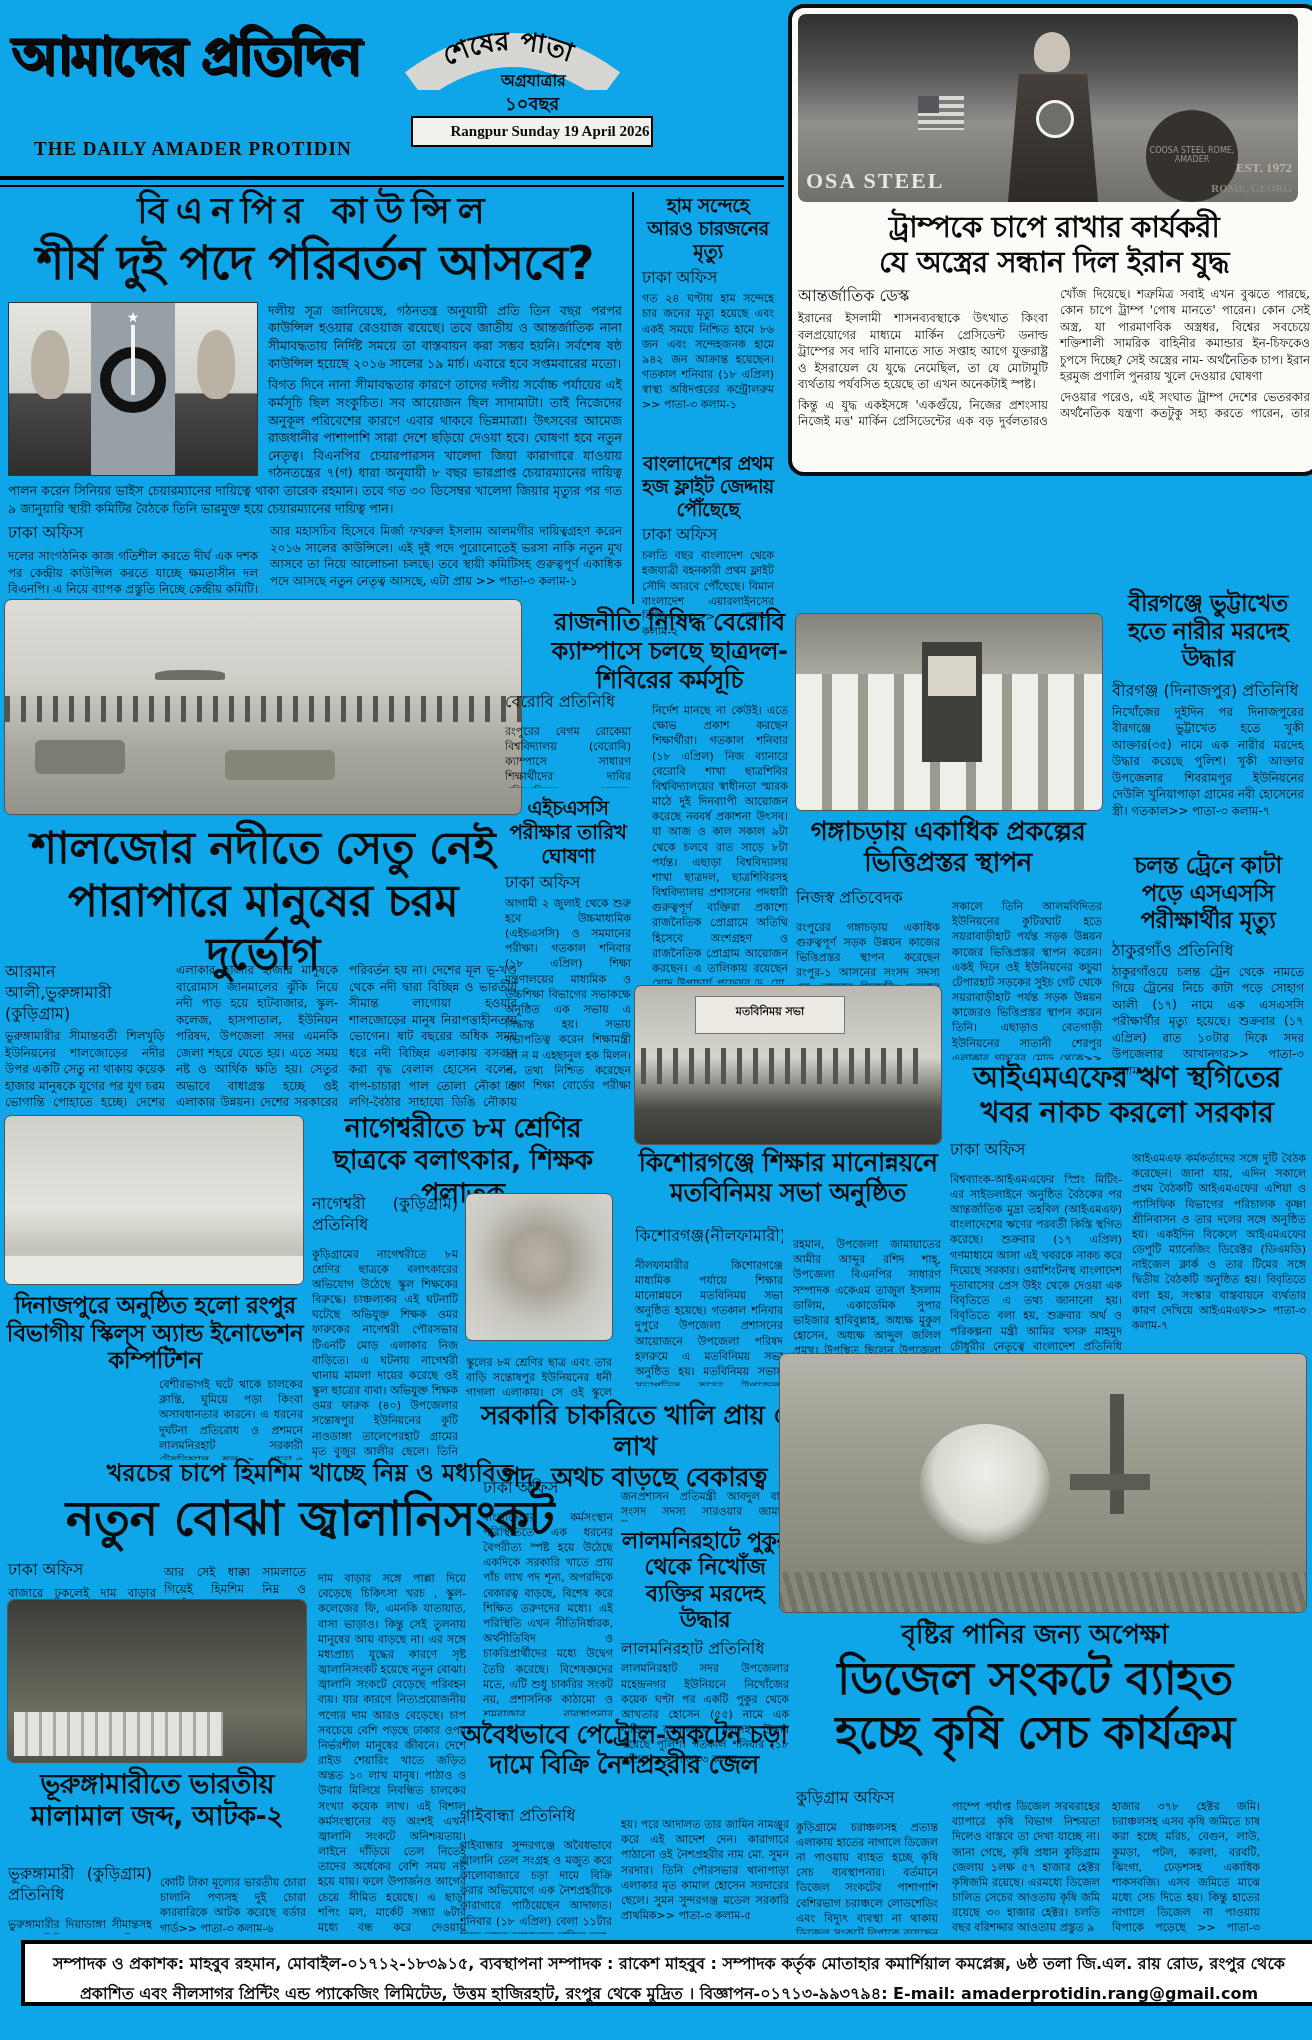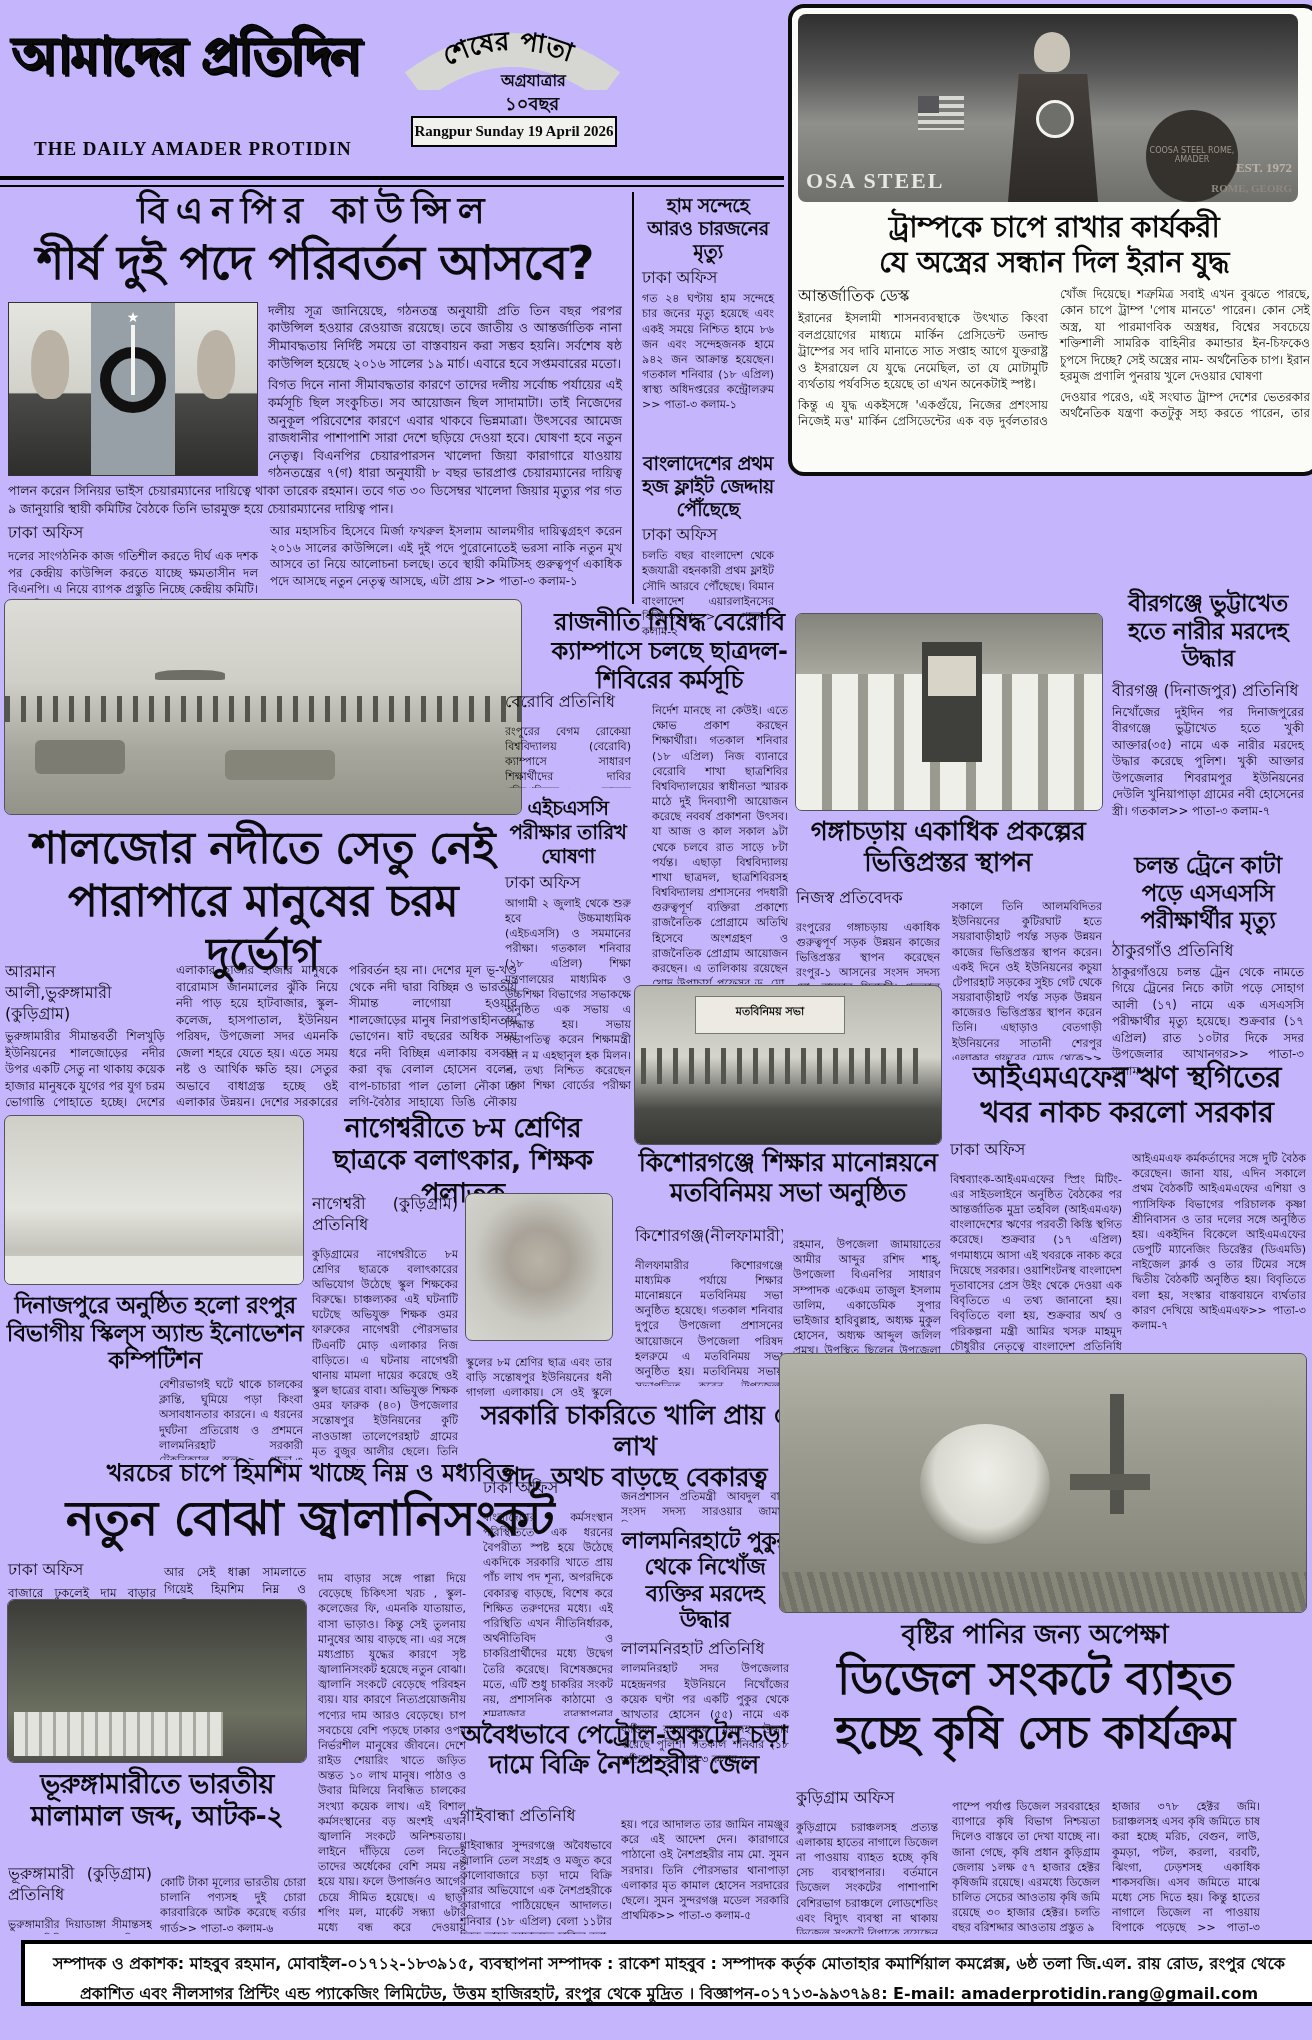--- a/index.html
+++ b/index.html
@@ -1,31 +1,31 @@
 <!DOCTYPE html>
 <html><head>
 <meta charset="utf-8">
 <style>
   html,body{margin:0;padding:0;background:#9a9a9a;}
-  .page{position:relative;width:1312px;height:2040px;margin:0 auto;background:#c4b5fd;
+  .page{position:relative;width:1312px;height:2040px;margin:0 auto;background:#0ea5e9;
         font-family:"DejaVu Sans",sans-serif;color:#0b0b0b;overflow:hidden;}
   .abs{position:absolute;}
   .hl{font-weight:bold;text-align:center;line-height:1.2;letter-spacing:-0.5px;}
   .kick{font-weight:bold;text-align:center;line-height:1.15;}
   .dl{font-weight:normal;font-size:16px;line-height:1.3;margin:0 0 2px 0;}
   .bd{font-size:11.8px;line-height:1.4;text-align:justify;}
   .bd p{margin:0 0 4px 0;}
   .bd-sm{font-size:11px;line-height:1.38;text-align:justify;}
   .rule2{border-top:4px solid #000;border-bottom:2px solid #000;height:5px;}
   .vline{background:#000;width:2px;}
   .photo{position:absolute;overflow:hidden;outline:1px solid #555;border-radius:6px;}
   .masth{font-weight:bold;letter-spacing:-2px;line-height:1;
          text-shadow:2px 2px 0 #000, -1px -1px 0 #000;}
   .datebox{border:2px solid #000;background:#f1f1ee;text-align:center;
-           font-family:"Liberation Serif",serif;font-weight:bold;}
+           font-family:"Liberation Serif",serif;font-weight:bold;padding-left:36px;}
   .serif{font-family:"Liberation Serif",serif;}
   .trumpbox{border:4px solid #0d0d0d;border-radius:16px;background:#fbfbf8;}
   .cols2{column-count:2;column-gap:12px;}
   .foot{border:4px solid #000;background:#fff;text-align:center;}
   
   .ph-dark{background:linear-gradient(180deg,#2f2f2f 0%,#565656 30%,#8f8f8c 58%,#6f6f6b 100%);}
   .ph-river{background:linear-gradient(180deg,#dddcd6 0%,#cfcfc8 38%,#bdbdb5 52%,#a7a79d 70%,#93938a 100%);}
   .ph-pray{background:linear-gradient(180deg,#84847c 0%,#a5a59c 28%,#d9d9d2 60%,#b9b9b0 100%);}
   .ph-meet{background:linear-gradient(180deg,#b9b9b2 0%,#d4d4cc 45%,#4a4a46 78%,#383835 100%);}
   .ph-skill{background:linear-gradient(180deg,#cfcfc8 0%,#e4e4de 55%,#c3c3ba 80%,#d8d8d2 100%);}

